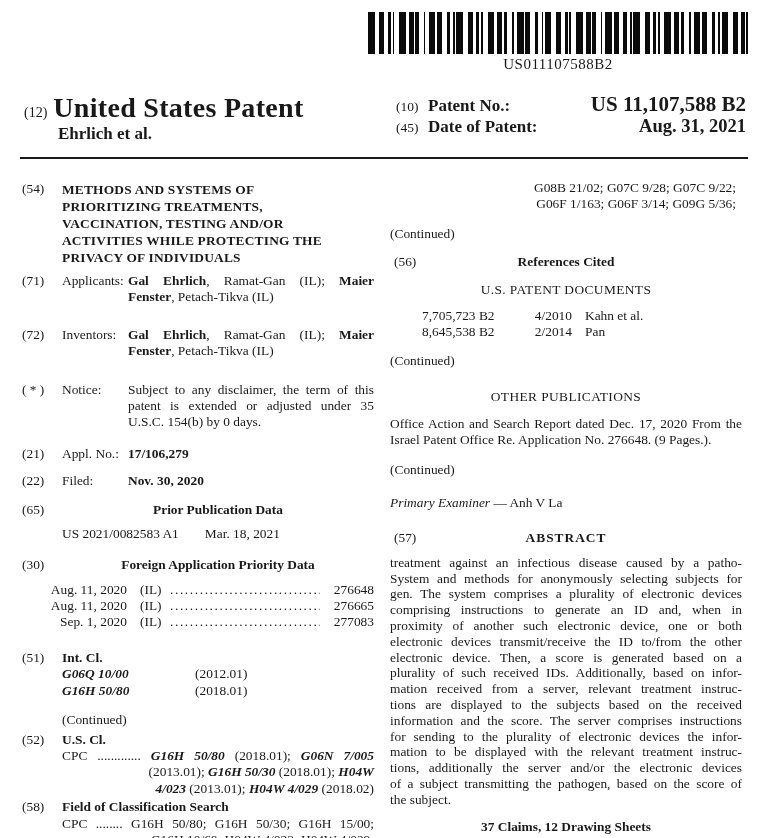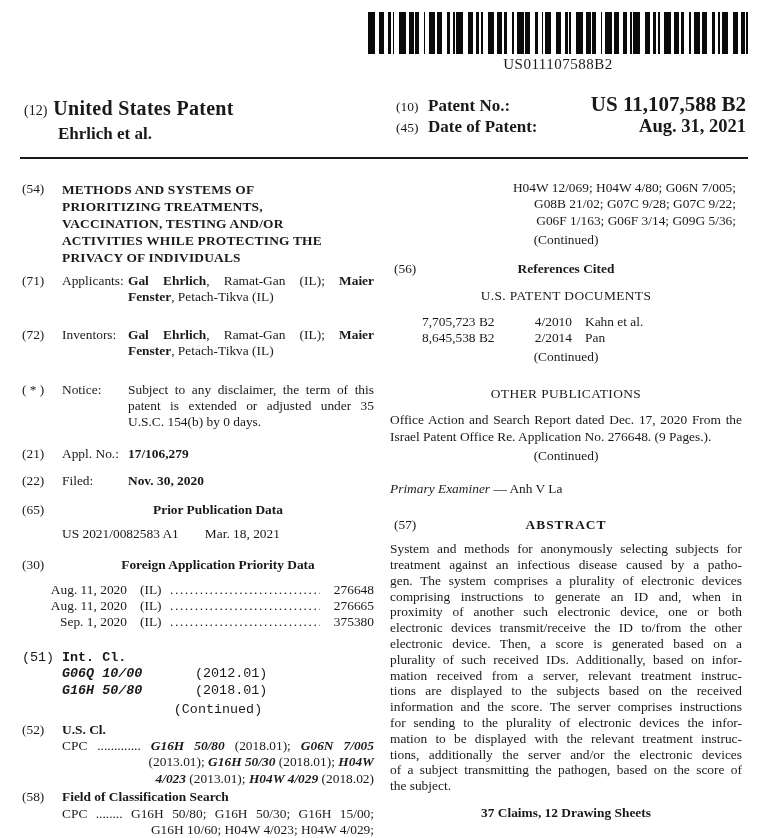--- a/index.html
+++ b/index.html
@@ -19,21 +19,21 @@
   .barcode-bars{display:flex;height:42px;width:100%;}
   .barcode-bars .bar{background:#0a0a0a;flex-basis:0;}
   .barcode-bars .gap{background:#fff;flex-basis:0;}
   .barcode-text{text-align:center;font-size:15px;margin-top:2px;letter-spacing:0.5px;}
 
   
   .header{position:absolute;top:92px;left:24px;width:722px;display:flex;justify-content:space-between;}
   .hl{}
   .hl-top{display:flex;align-items:baseline;}
   .hl-num{font-size:14px;margin-right:6px;}
-  .hl-title{font-size:20px;font-weight:700;letter-spacing:0.3px;line-height:32px;}
+  .hl-title{font-size:28px;font-weight:700;letter-spacing:0.3px;line-height:32px;}
   .hl-party{font-weight:700;font-size:17px;margin-left:34px;margin-top:2px;}
   .hr-col{width:350px;padding-top:4px;}
   .hr-row{display:flex;align-items:baseline;margin-bottom:3px;}
   .hr-num{font-size:13.5px;width:32px;flex:none;}
   .hr-label{font-weight:700;font-size:17px;flex:none;}
   .hr-val1{flex:1;text-align:right;font-weight:700;font-size:21px;}
   .hr-val2{flex:1;text-align:right;font-weight:700;font-size:18.5px;}
 
   .rule{position:absolute;top:157px;left:20px;width:728px;border-top:2px solid #1a1a1a;}
 
@@ -58,37 +58,37 @@
   .rlines .line{text-align:right;padding-right:6px;}
 
   .sec54{margin-bottom:7px;}
   .sec71{margin-bottom:21px;}
   .sec72{margin-bottom:22px;}
   .secNotice{margin-bottom:15px;}
   .sec21{margin-bottom:11px;}
   .sec22{margin-bottom:12px;}
   .sec65{margin-bottom:15px;}
   .sec30{margin-bottom:20px;}
-  .sec51{margin-bottom:3px;font-family:Liberation Mono, monospace;}
+  .sec51{margin-bottom:3px;}
   .sec52{margin-bottom:2px;justify-content:flex-end;}
 
   .chead{font-weight:700;text-align:center;}
   .pubrow{margin-top:8px;}
   .pub-date{margin-left:26px;}
 
   .priority-rows{margin:8px 0 0 13px;width:339px;}
   .frow{display:flex;line-height:16px;}
   .f-date{width:92px;text-align:right;flex:none;}
   .f-country{width:30px;margin-left:13px;flex:none;}
   .f-dots{flex:1;overflow:hidden;white-space:nowrap;letter-spacing:1.6px;margin-right:4px;}
   .f-num{width:50px;text-align:right;flex:none;}
 
   .clrow{display:flex;}
   .cl-code{width:133px;flex:none;}
-  .cont-center{text-align:center;margin-top:3px;}
+  .cont-center{margin-top:13px;}
 
   
   .r-contblock{margin-bottom:0;}
   .rsec{position:relative;}
   .rnum{position:absolute;left:4px;top:0;}
   .rhead-caps{text-align:center;letter-spacing:0.4px;}
   .refrows{margin-left:32px;margin-top:10px;line-height:16px;}
   .rrow{display:flex;}
   .r-num{width:88px;flex:none;}
   .r-date{width:48px;margin-left:14px;text-align:right;flex:none;}
@@ -340,21 +340,21 @@
       <div class="frow">
         <span class="f-date">Aug. 11, 2020</span>
         <span class="f-country">(IL)</span>
         <span class="f-dots">.............................................................</span>
         <span class="f-num">276665</span>
       </div>
       <div class="frow">
         <span class="f-date">Sep. 1, 2020</span>
         <span class="f-country">(IL)</span>
         <span class="f-dots">.............................................................</span>
-        <span class="f-num">375380</span>
+        <span class="f-num">277083</span>
       </div>
     </div>
   </div>
 
   <div class="sec sec51">
     <div class="snum">(51)</div>
     <div class="sbody">
       <div class="b">Int. Cl.</div>
       <div class="clrow">
         <span class="cl-code bi">G06Q 10/00</span>
@@ -390,21 +390,20 @@
         </div>
     </div>
   </div>
 
 </div>
 
 <div class="col-right">
 
   <div class="r-contblock">
     <div class="rlines">
-        <div class="line">H04W 12/069; H04W 4/80; G06N 7/005;</div>
         <div class="line">G08B 21/02; G07C 9/28; G07C 9/22;</div>
         <div class="line">G06F 1/163; G06F 3/14; G09G 5/36;</div>
       </div>
     <div class="cont-center">(Continued)</div>
   </div>
 
   <div class="rsec mt12">
     <span class="rnum">(56)</span>
     <div class="chead">References Cited</div>
   </div>
@@ -435,22 +434,22 @@
   <div class="examiner">
     <span class="i">Primary Examiner</span><span> — Anh V La</span>
   </div>
 
   <div class="rsec mt19">
     <span class="rnum">(57)</span>
     <div class="abshead">ABSTRACT</div>
   </div>
 
   <div class="just last-left abstract-lines">
+      <div class="line">treatment against an infectious disease caused by a patho-</div>
       <div class="line">System and methods for anonymously selecting subjects for</div>
-      <div class="line">treatment against an infectious disease caused by a patho-</div>
       <div class="line">gen. The system comprises a plurality of electronic devices</div>
       <div class="line">comprising instructions to generate an ID and, when in</div>
       <div class="line">proximity of another such electronic device, one or both</div>
       <div class="line">electronic devices transmit/receive the ID to/from the other</div>
       <div class="line">electronic device. Then, a score is generated based on a</div>
       <div class="line">plurality of such received IDs. Additionally, based on infor-</div>
       <div class="line">mation received from a server, relevant treatment instruc-</div>
       <div class="line">tions are displayed to the subjects based on the received</div>
       <div class="line">information and the score. The server comprises instructions</div>
       <div class="line">for sending to the plurality of electronic devices the infor-</div>

